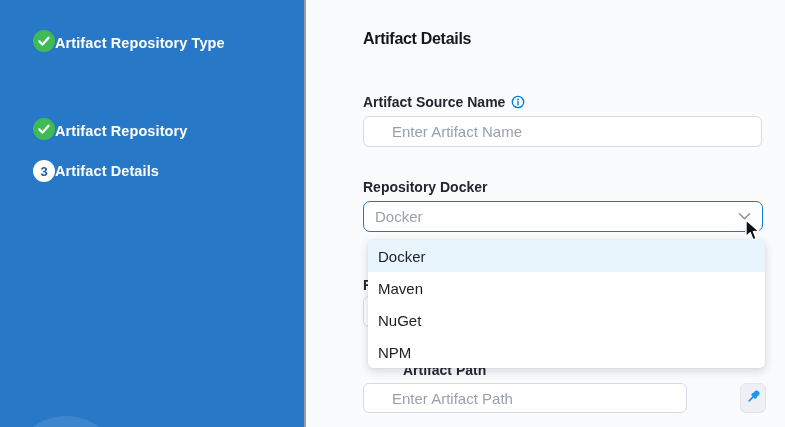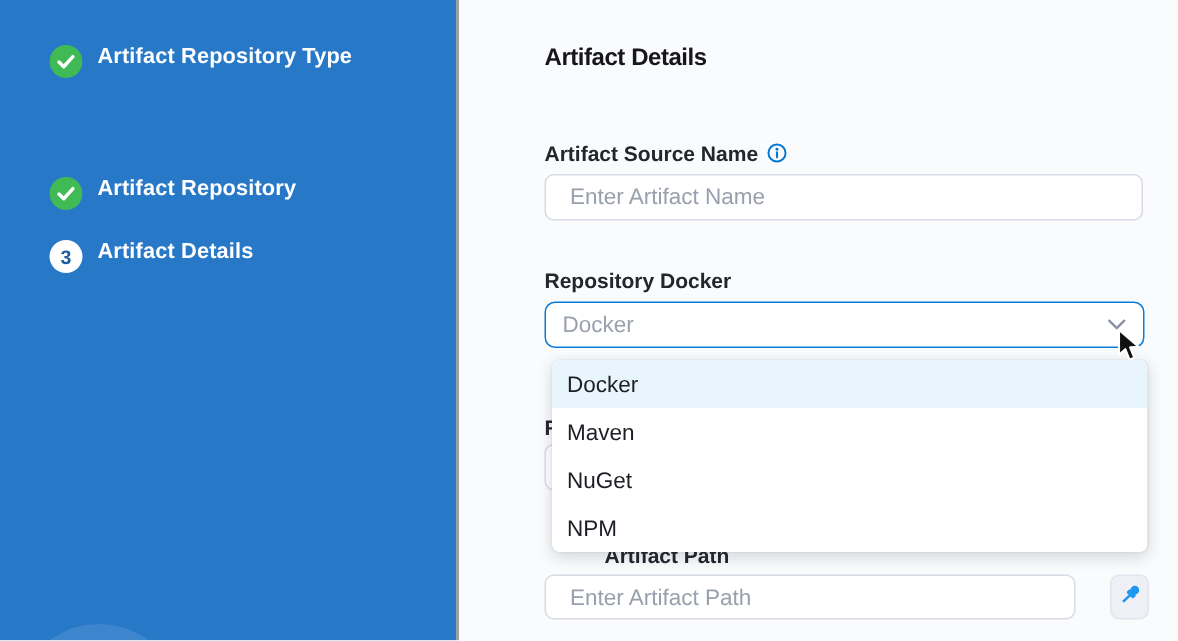--- a/index.html
+++ b/index.html
@@ -5,21 +5,21 @@
   * { margin:0; padding:0; box-sizing:border-box; }
   html,body { width:785px; height:427px; }
   body { font-family:"Liberation Sans", sans-serif; background:#f9fbfc; }
   .page { position:relative; width:785px; height:427px; overflow:hidden; background:#f9fbfc; }
 
   
   .sidebar { position:absolute; left:0; top:0; width:304px; height:427px; background:#2878c8; overflow:hidden; }
   .sidebar-divider { position:absolute; left:304px; top:0; width:2px; height:427px; background:#9ba0a6; }
   .deco-circle { position:absolute; left:10px; top:416px; width:112px; height:112px; border-radius:50%; background:rgba(255,255,255,0.10); }
 
-  .step { position:absolute; display:flex; gap:10px; }
+  .step { position:absolute; display:flex; align-items:center; }
   .step-1 { left:33px; top:30px; }
   .step-2 { left:33px; top:118px; }
   .step-3 { left:33px; top:160px; }
   .step-label { color:#ffffff; font-size:14.5px; font-weight:600; letter-spacing:0.1px; }
   .step-3 .step-label { font-weight:700; }
   .num-badge { width:22px; height:22px; border-radius:50%; background:#ffffff; color:#1d5b9f;
                display:flex; align-items:center; justify-content:center; font-size:13px; font-weight:700; }
 
   .substep { position:absolute; left:53px; top:69px; display:flex; align-items:center; gap:12px; }
   .substep-label { color:#ffffff; font-size:15px; font-weight:400; }
@@ -35,25 +35,25 @@
   
   .main-title { position:absolute; left:363px; top:30px; font-size:16px; font-weight:700; color:#16161c; letter-spacing:-0.3px; }
 
   .field-label { position:absolute; font-size:14px; font-weight:600; color:#24252d; display:flex; align-items:center; gap:6px;justify-content:center; }
   .lbl-source { left:363px; top:94px; }
   .lbl-format { left:363px; top:179px; }
   .lbl-repo   { left:363px; top:277px; z-index:1; }
   .lbl-path   { left:363px; top:362px; z-index:1;margin-left:40px; }
 
   .text-input { position:absolute; height:31px; background:#ffffff; border:1px solid #d9dae5; border-radius:6px;
-                font-family:"Liberation Sans", sans-serif; font-size:15px; color:#24252d; padding:0 16px; outline:none; }
+                font-family:"Liberation Sans", sans-serif; font-size:15px; color:#24252d; padding:0 28px; outline:none; }
   .text-input::placeholder { color:#99a0ad; opacity:1; }
   .inp-source { left:363px; top:116px; width:399px; }
   .inp-repo   { left:363px; top:296px; width:399px; z-index:1; }
-  .inp-path   { left:363px; top:383px; width:354px; height:30px; }
+  .inp-path   { left:363px; top:383px; width:324px; height:30px; }
 
   .select-box { position:absolute; left:363px; top:201px; width:400px; height:31px; background:#ffffff;
                 border:1.8px solid #0a7cd7; border-radius:7px; display:flex; align-items:center;
                 padding:0 11px; cursor:pointer; z-index:2; }
   .select-value { font-size:15px; color:#9aa0ac; flex:1; }
   .select-chevron { display:flex; align-items:center; }
 
   .dropdown-panel { position:absolute; left:368px; top:240px; width:397px; height:128px; background:#ffffff;
                     border-radius:5px; box-shadow:0 3px 10px rgba(40,50,70,0.18), 0 0 1px rgba(40,50,70,0.2); z-index:5; overflow:hidden; }
   .dropdown-item { height:32px; display:flex; align-items:center; padding:0 10px; font-size:15px; color:#1d1e25; cursor:pointer; }

